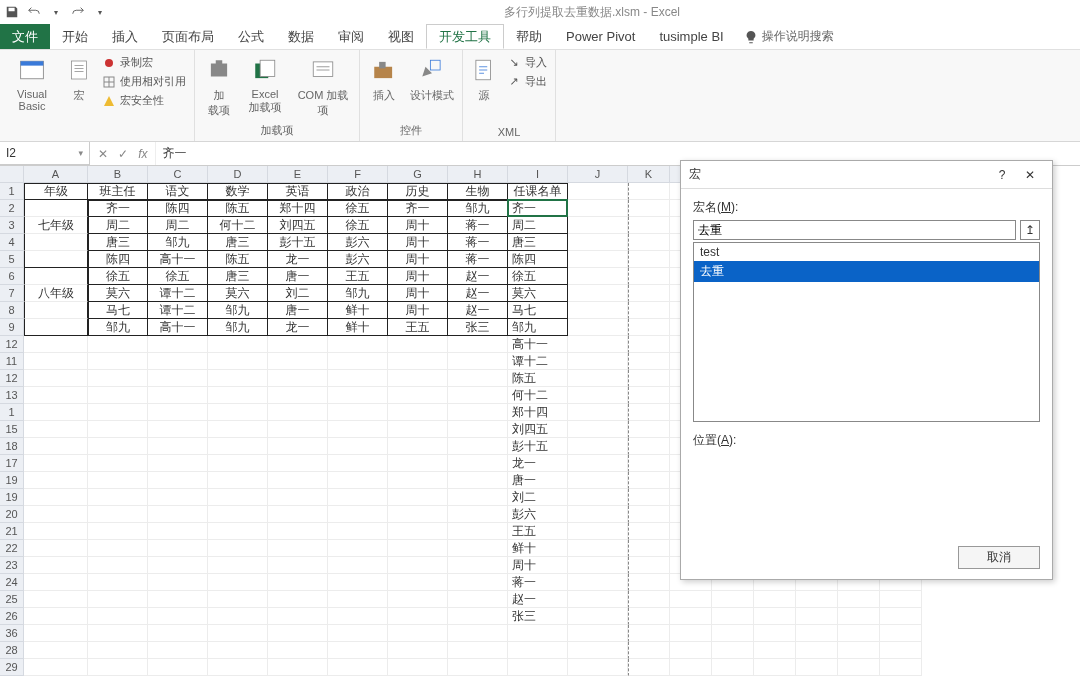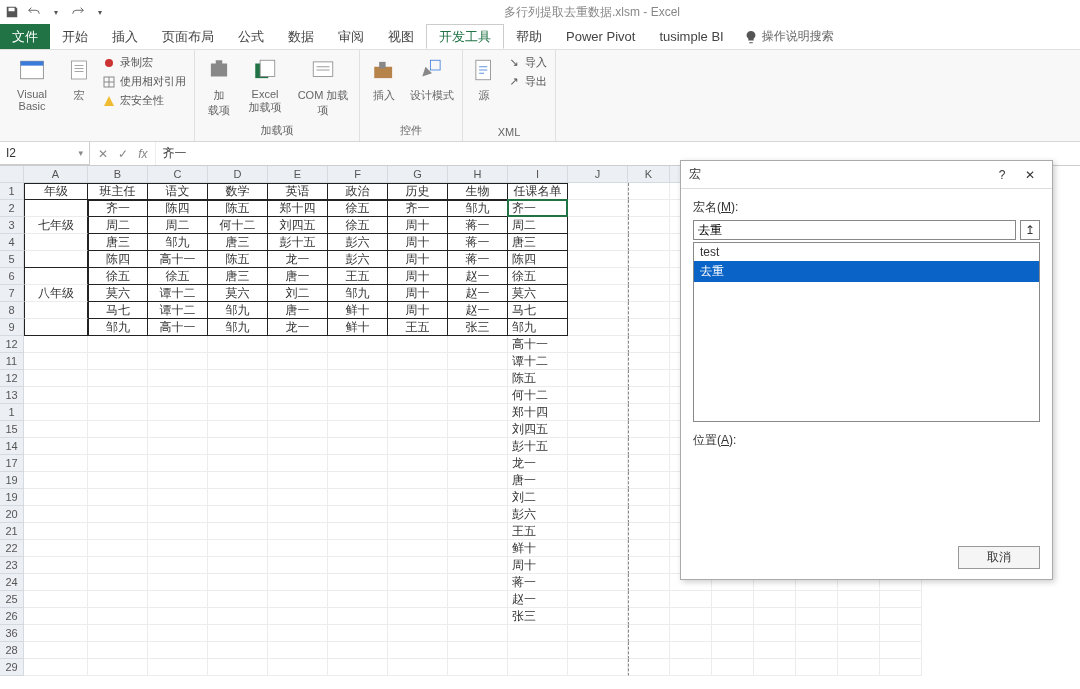--- a/index.html
+++ b/index.html
@@ -304,21 +304,21 @@
           <div class="rownum">6</div>
           <div class="rownum">7</div>
           <div class="rownum">8</div>
           <div class="rownum">9</div>
           <div class="rownum">12</div>
           <div class="rownum">11</div>
           <div class="rownum">12</div>
           <div class="rownum">13</div>
           <div class="rownum">1</div>
           <div class="rownum">15</div>
-          <div class="rownum">14</div>
+          <div class="rownum">18</div>
           <div class="rownum">17</div>
           <div class="rownum">19</div>
           <div class="rownum">19</div>
           <div class="rownum">20</div>
           <div class="rownum">21</div>
           <div class="rownum">22</div>
           <div class="rownum">23</div>
           <div class="rownum">24</div>
           <div class="rownum">25</div>
           <div class="rownum">26</div>

